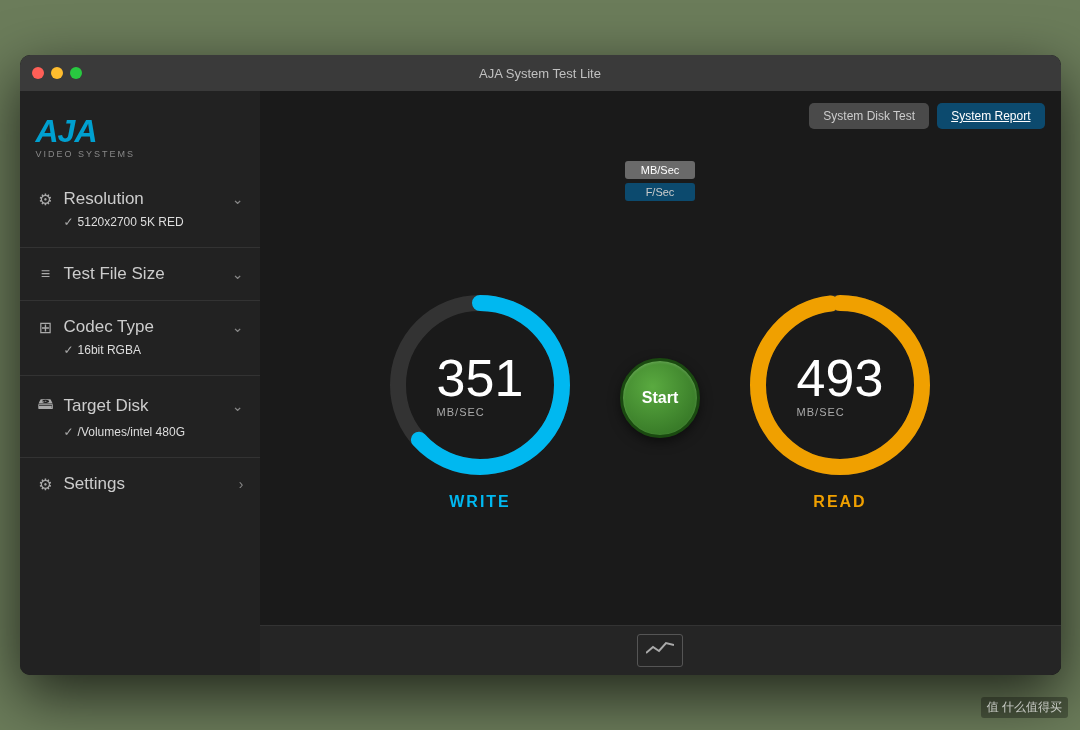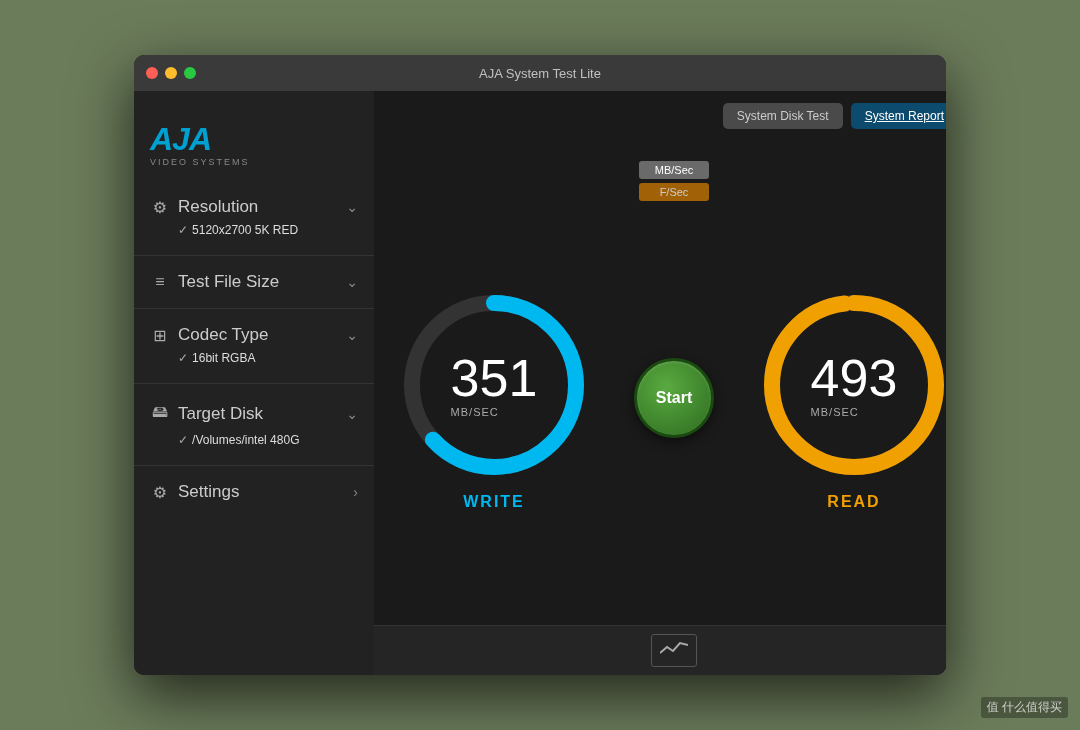--- a/index.html
+++ b/index.html
@@ -9,21 +9,21 @@
       display: flex;
       align-items: center;
       justify-content: center;
       width: 1080px;
       height: 730px;
       font-family: -apple-system, BlinkMacSystemFont, 'Helvetica Neue', Arial, sans-serif;
       overflow: hidden;
     }
 
     .window {
-      width: 812px;
+      width: 1041px;
       height: 620px;
       background: #1e1e1e;
       border-radius: 10px;
       box-shadow: 0 20px 60px rgba(0,0,0,0.7);
       display: flex;
       flex-direction: column;
       overflow: hidden;
     }
 
     
@@ -75,21 +75,20 @@
       padding: 16px 0;
       flex-shrink: 0;
       display: flex;
       flex-direction: column;
       gap: 0;
     }
 
     
     .logo-area {
       padding: 8px 16px 20px 16px;
-      margin-top: 8px;
     }
 
     .aja-logo {
       display: flex;
       flex-direction: column;
       align-items: flex-start;
     }
 
     .aja-text {
       color: #00a0d0;
@@ -209,21 +208,21 @@
       position: absolute;
       top: 20px;
       left: 50%;
       transform: translateX(-50%);
       display: flex;
       flex-direction: column;
       gap: 4px;
     }
 
     .unit-btn {
-      background: #a16207;
+      background: #0c4a6e;
       color: #ccc;
       border: none;
       border-radius: 3px;
       padding: 3px 12px;
       font-size: 11px;
       cursor: pointer;
       text-align: center;
       min-width: 70px;
     }
 

